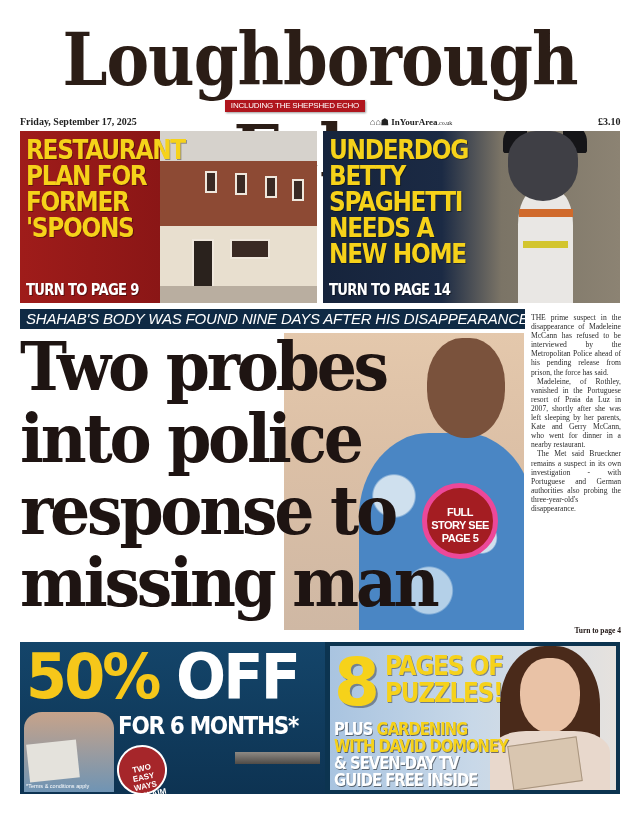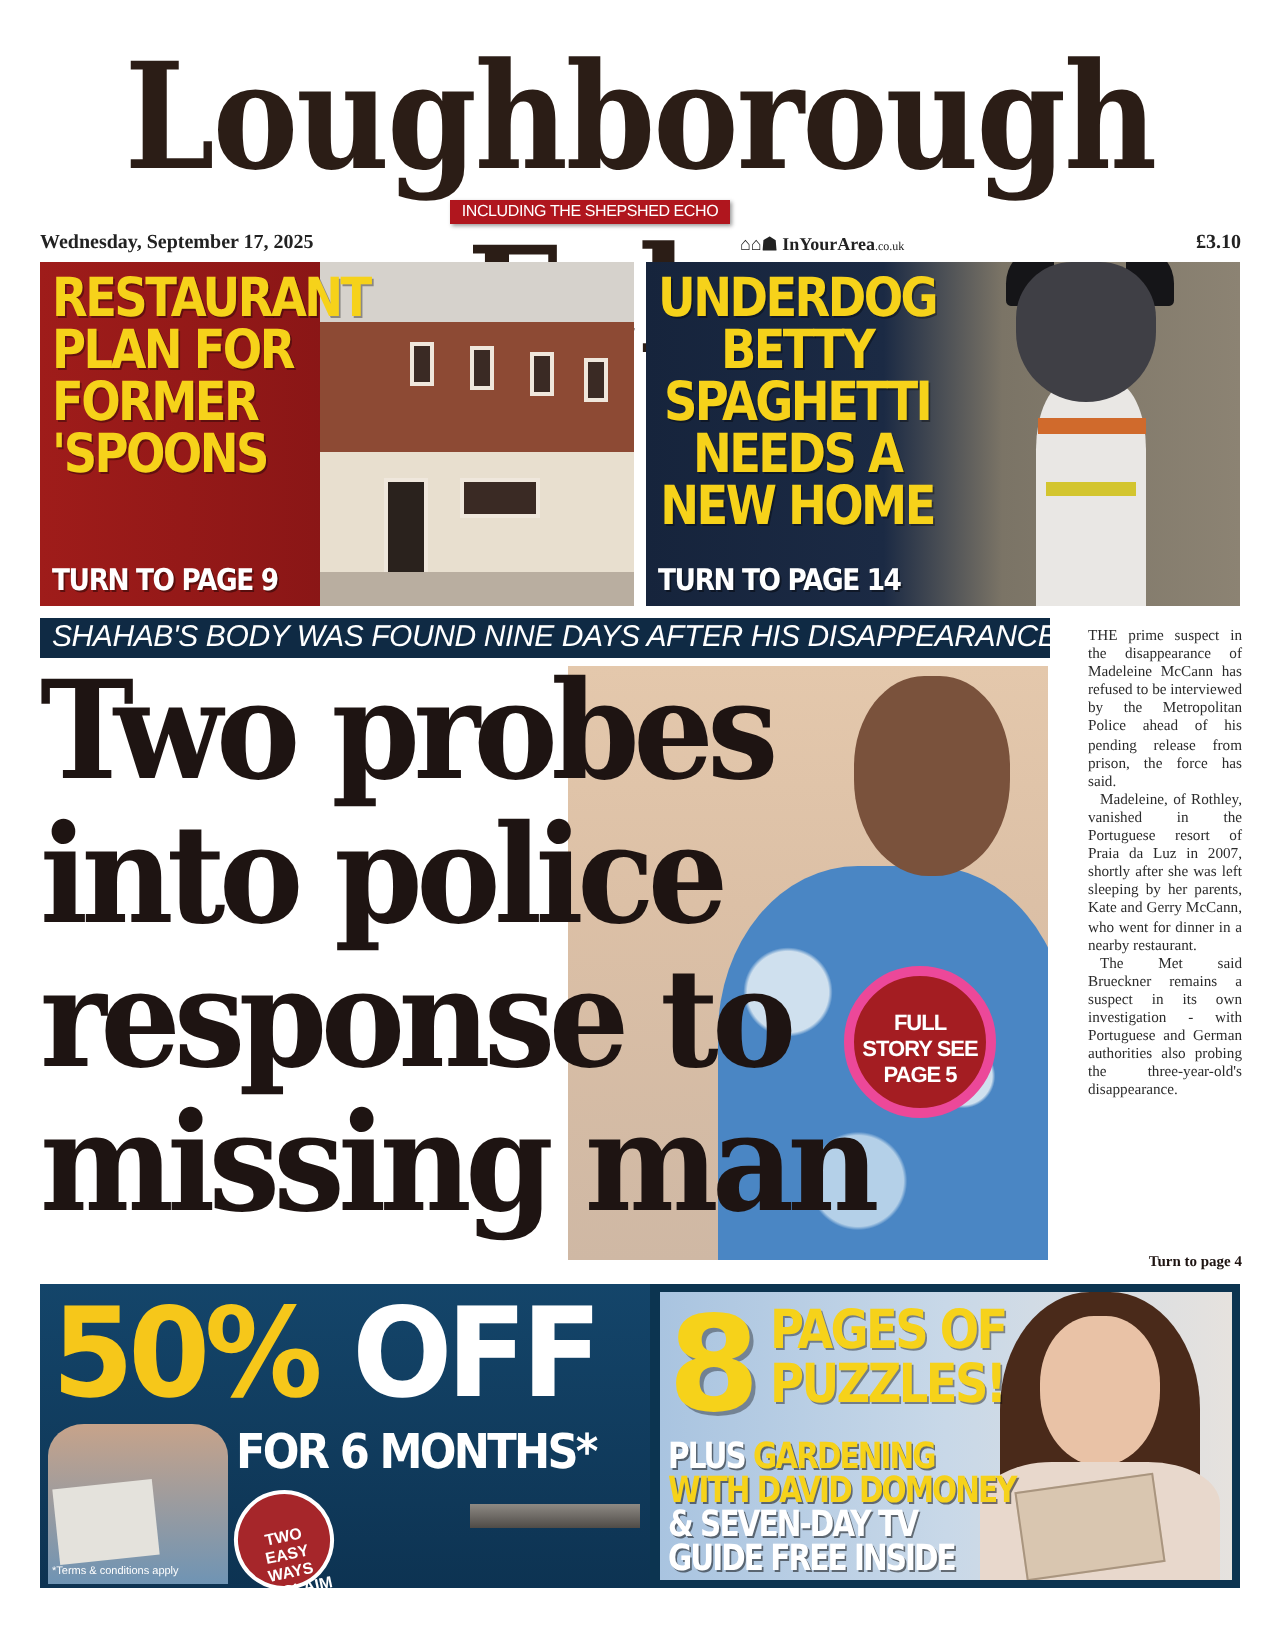--- a/index.html
+++ b/index.html
@@ -29,21 +29,21 @@
   }
   .iya small { font-size: 6px; font-weight: normal; }
   .price {
     position: absolute; left: 598px; top: 116px; font-family: "Liberation Serif", serif;
     font-weight: bold; font-size: 10px; color: #222;
   }
 
   
   .teaser { position: absolute; top: 131px; height: 172px; overflow: hidden; }
   .teaser-left { left: 20px; width: 297px; background: linear-gradient(90deg, #9f1c1a 0%, #8a1616 48%, #b8a99a 52%, #c9beb2 100%); }
-  .teaser-right { left: 323px; width: 297px; background: linear-gradient(90deg, #16243c 0%, #1b2a44 40%, #7b7466 60%, #8c8373 100%); text-align: center; }
+  .teaser-right { left: 323px; width: 297px; background: linear-gradient(90deg, #16243c 0%, #1b2a44 40%, #7b7466 60%, #8c8373 100%); }
   .bldg { position: absolute; left: 140px; top: 30px; width: 160px; height: 142px; background: #8d4a34; }
   .bldg-lower { position: absolute; left: 140px; top: 95px; width: 160px; height: 60px; background: #e8dfcf; }
   .bldg-sky { position: absolute; left: 140px; top: 0; width: 160px; height: 30px; background: #d6d2cc; }
   .bldg-win { position: absolute; width: 12px; height: 22px; background: #3a2a24; border: 2px solid #efe7dc; }
   .bldg-door { position: absolute; left: 172px; top: 108px; width: 22px; height: 56px; background: #2a221d; border: 2px solid #efe7dc; }
   .pavement { position: absolute; left: 140px; top: 155px; width: 160px; height: 17px; background: #b9aea0; }
   .dog-head { position: absolute; left: 185px; top: 0; width: 70px; height: 70px; background: #3f3f45; border-radius: 40% 40% 50% 50%; }
   .dog-chest { position: absolute; left: 195px; top: 60px; width: 55px; height: 112px; background: #e9e7e4; border-radius: 30% 30% 0 0; }
   .dog-collar { position: absolute; left: 196px; top: 78px; width: 54px; height: 8px; background: #d06a2c; }
   .dog-harness { position: absolute; left: 200px; top: 110px; width: 45px; height: 7px; background: #d3c52e; }
@@ -90,21 +90,21 @@
   }
 
   
   .side { position: absolute; left: 531px; top: 307px; width: 90px; }
   .side-head {
     font-family: "DejaVu Serif", serif; font-weight: bold; font-size: 17px; line-height: 17px;
     letter-spacing: -0.6px; white-space: pre-line; color: #1e1412;
   }
   .side-body {
     margin-top: 6px; font-family: "Liberation Serif", serif; font-size: 7.6px; line-height: 9.1px;
-    text-align: justify; color: #2b2b2b; margin-left: 13px;
+    text-align: justify; color: #2b2b2b;
   }
   .side-body p { text-indent: 0; }
   .side-body p + p { text-indent: 6px; }
   .side-turn { position: absolute; left: 531px; top: 626px; width: 90px; text-align: right;
     font-family: "Liberation Serif", serif; font-weight: bold; font-size: 7.5px; color: #1e1412; }
 
   
   .promo-wrap { position: absolute; left: 20px; top: 642px; width: 600px; height: 152px; background: #0c3450; }
   .promo-left { position: absolute; left: 0; top: 0; width: 305px; height: 152px;
     background: linear-gradient(180deg, #14456a 0%, #0d3352 100%); overflow: hidden; }
@@ -139,21 +139,21 @@
     font-size: 18px; line-height: 17px; letter-spacing: -1.2px; transform: scaleX(0.82); transform-origin: left top;
     color: #ffffff; text-shadow: 1px 1px 0 rgba(0,0,0,0.5); white-space: nowrap; }
   .promo-plus .y { color: #f6d21a; }
 </style>
 </head>
 <body>
 
 <header class="masthead">
   <div class="masthead-title">Loughborough Echo</div>
   <div class="sub-badge">INCLUDING THE SHEPSHED ECHO</div>
-  <div class="dateline">Wednesday, September 17, 2025</div>
+  <div class="dateline">Friday, September 17, 2025</div>
   <div class="iya">
     <span>⌂⌂☗ </span><span>InYourArea</span><small>.co.uk</small>
   </div>
   <div class="price">£3.10</div>
 </header>
 
 <section class="teaser teaser-left">
   <div>
     <div class="bldg-sky"></div>
     <div class="bldg"></div>

